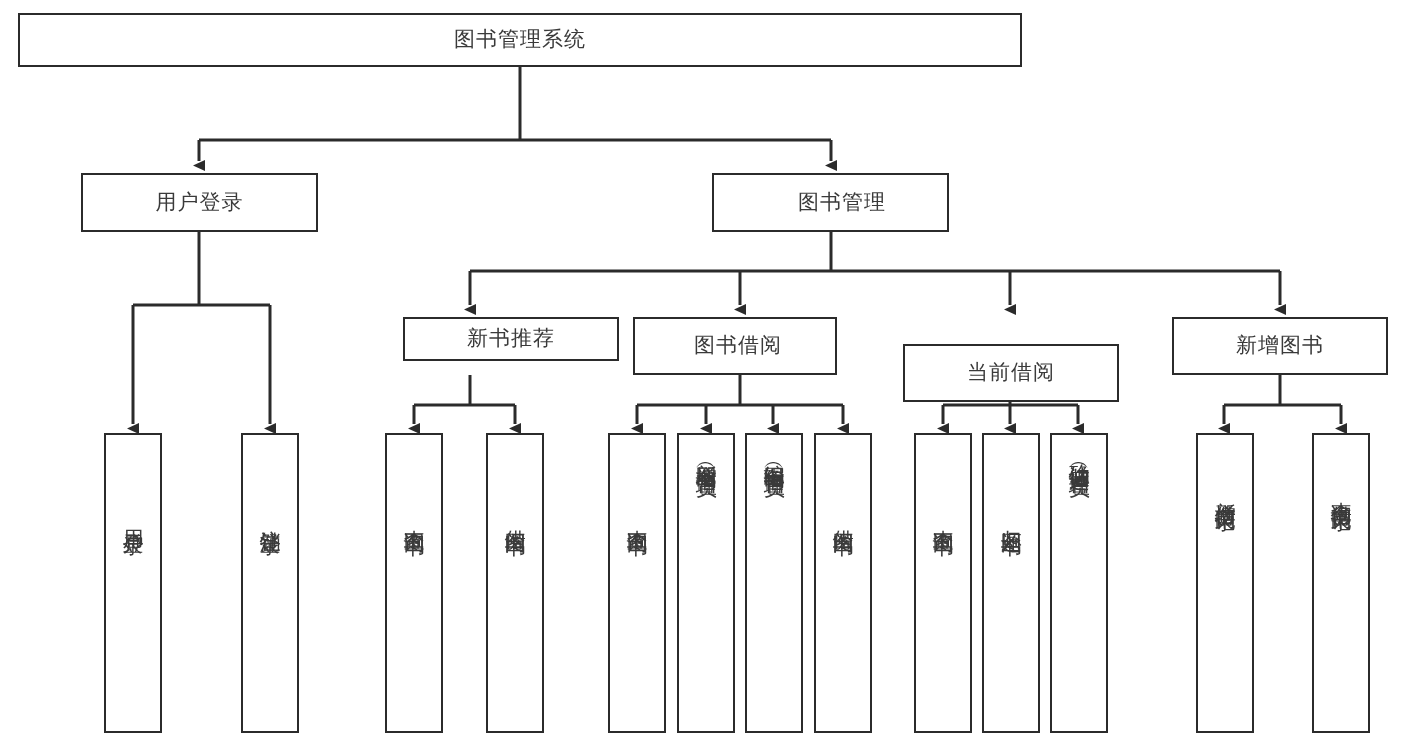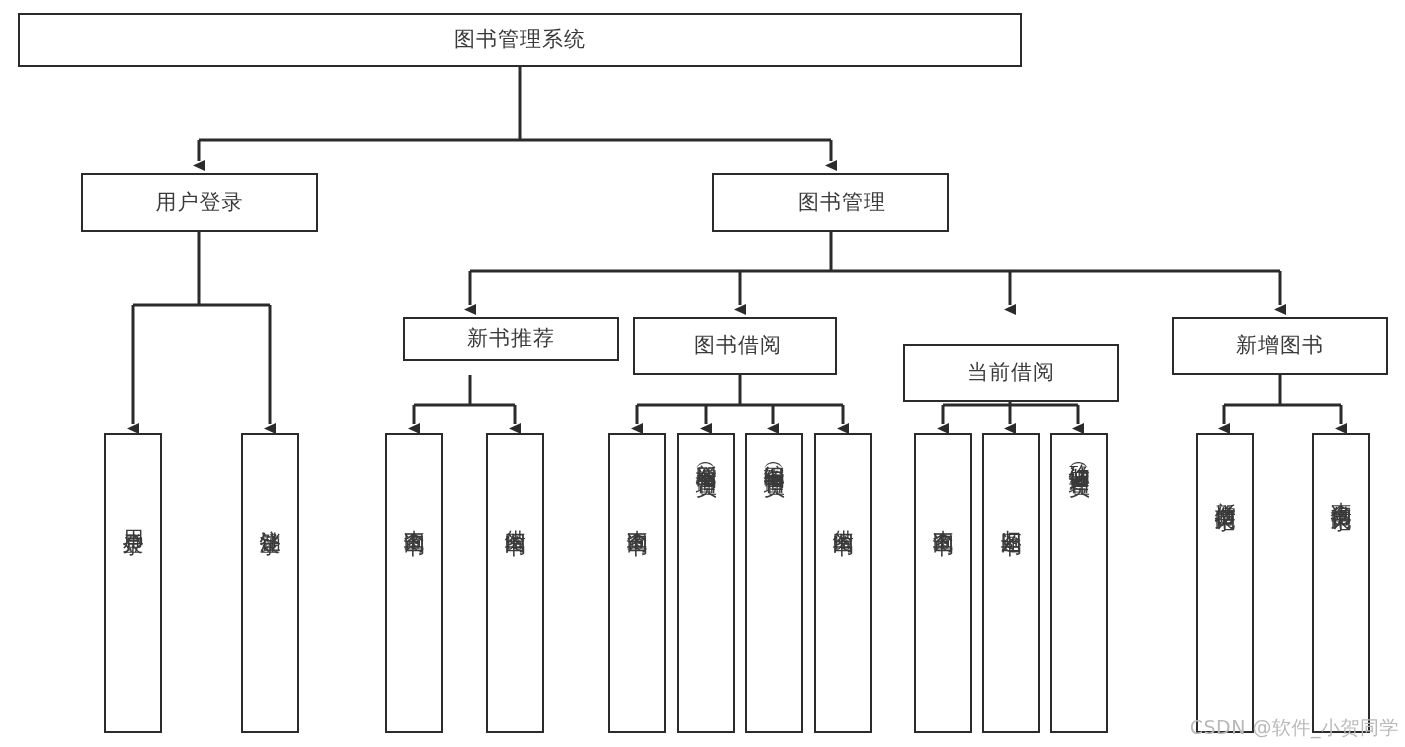--- a/index.html
+++ b/index.html
@@ -191,15 +191,14 @@
     <span class="node-label">确认归还（管理员）</span>
   </div>
 
   <div class="node vert upper" style="left:1196px; top:433px; width:58px; height:300px;">
     <span class="node-label">新增借阅记录</span>
   </div>
   <div class="node vert upper" style="left:1312px; top:433px; width:58px; height:300px;">
     <span class="node-label">查询借阅记录</span>
   </div>
 
-  <div id="watermark">CSDN @软件_小贺同学</div>
 
 </div>
 
 </body></html>

